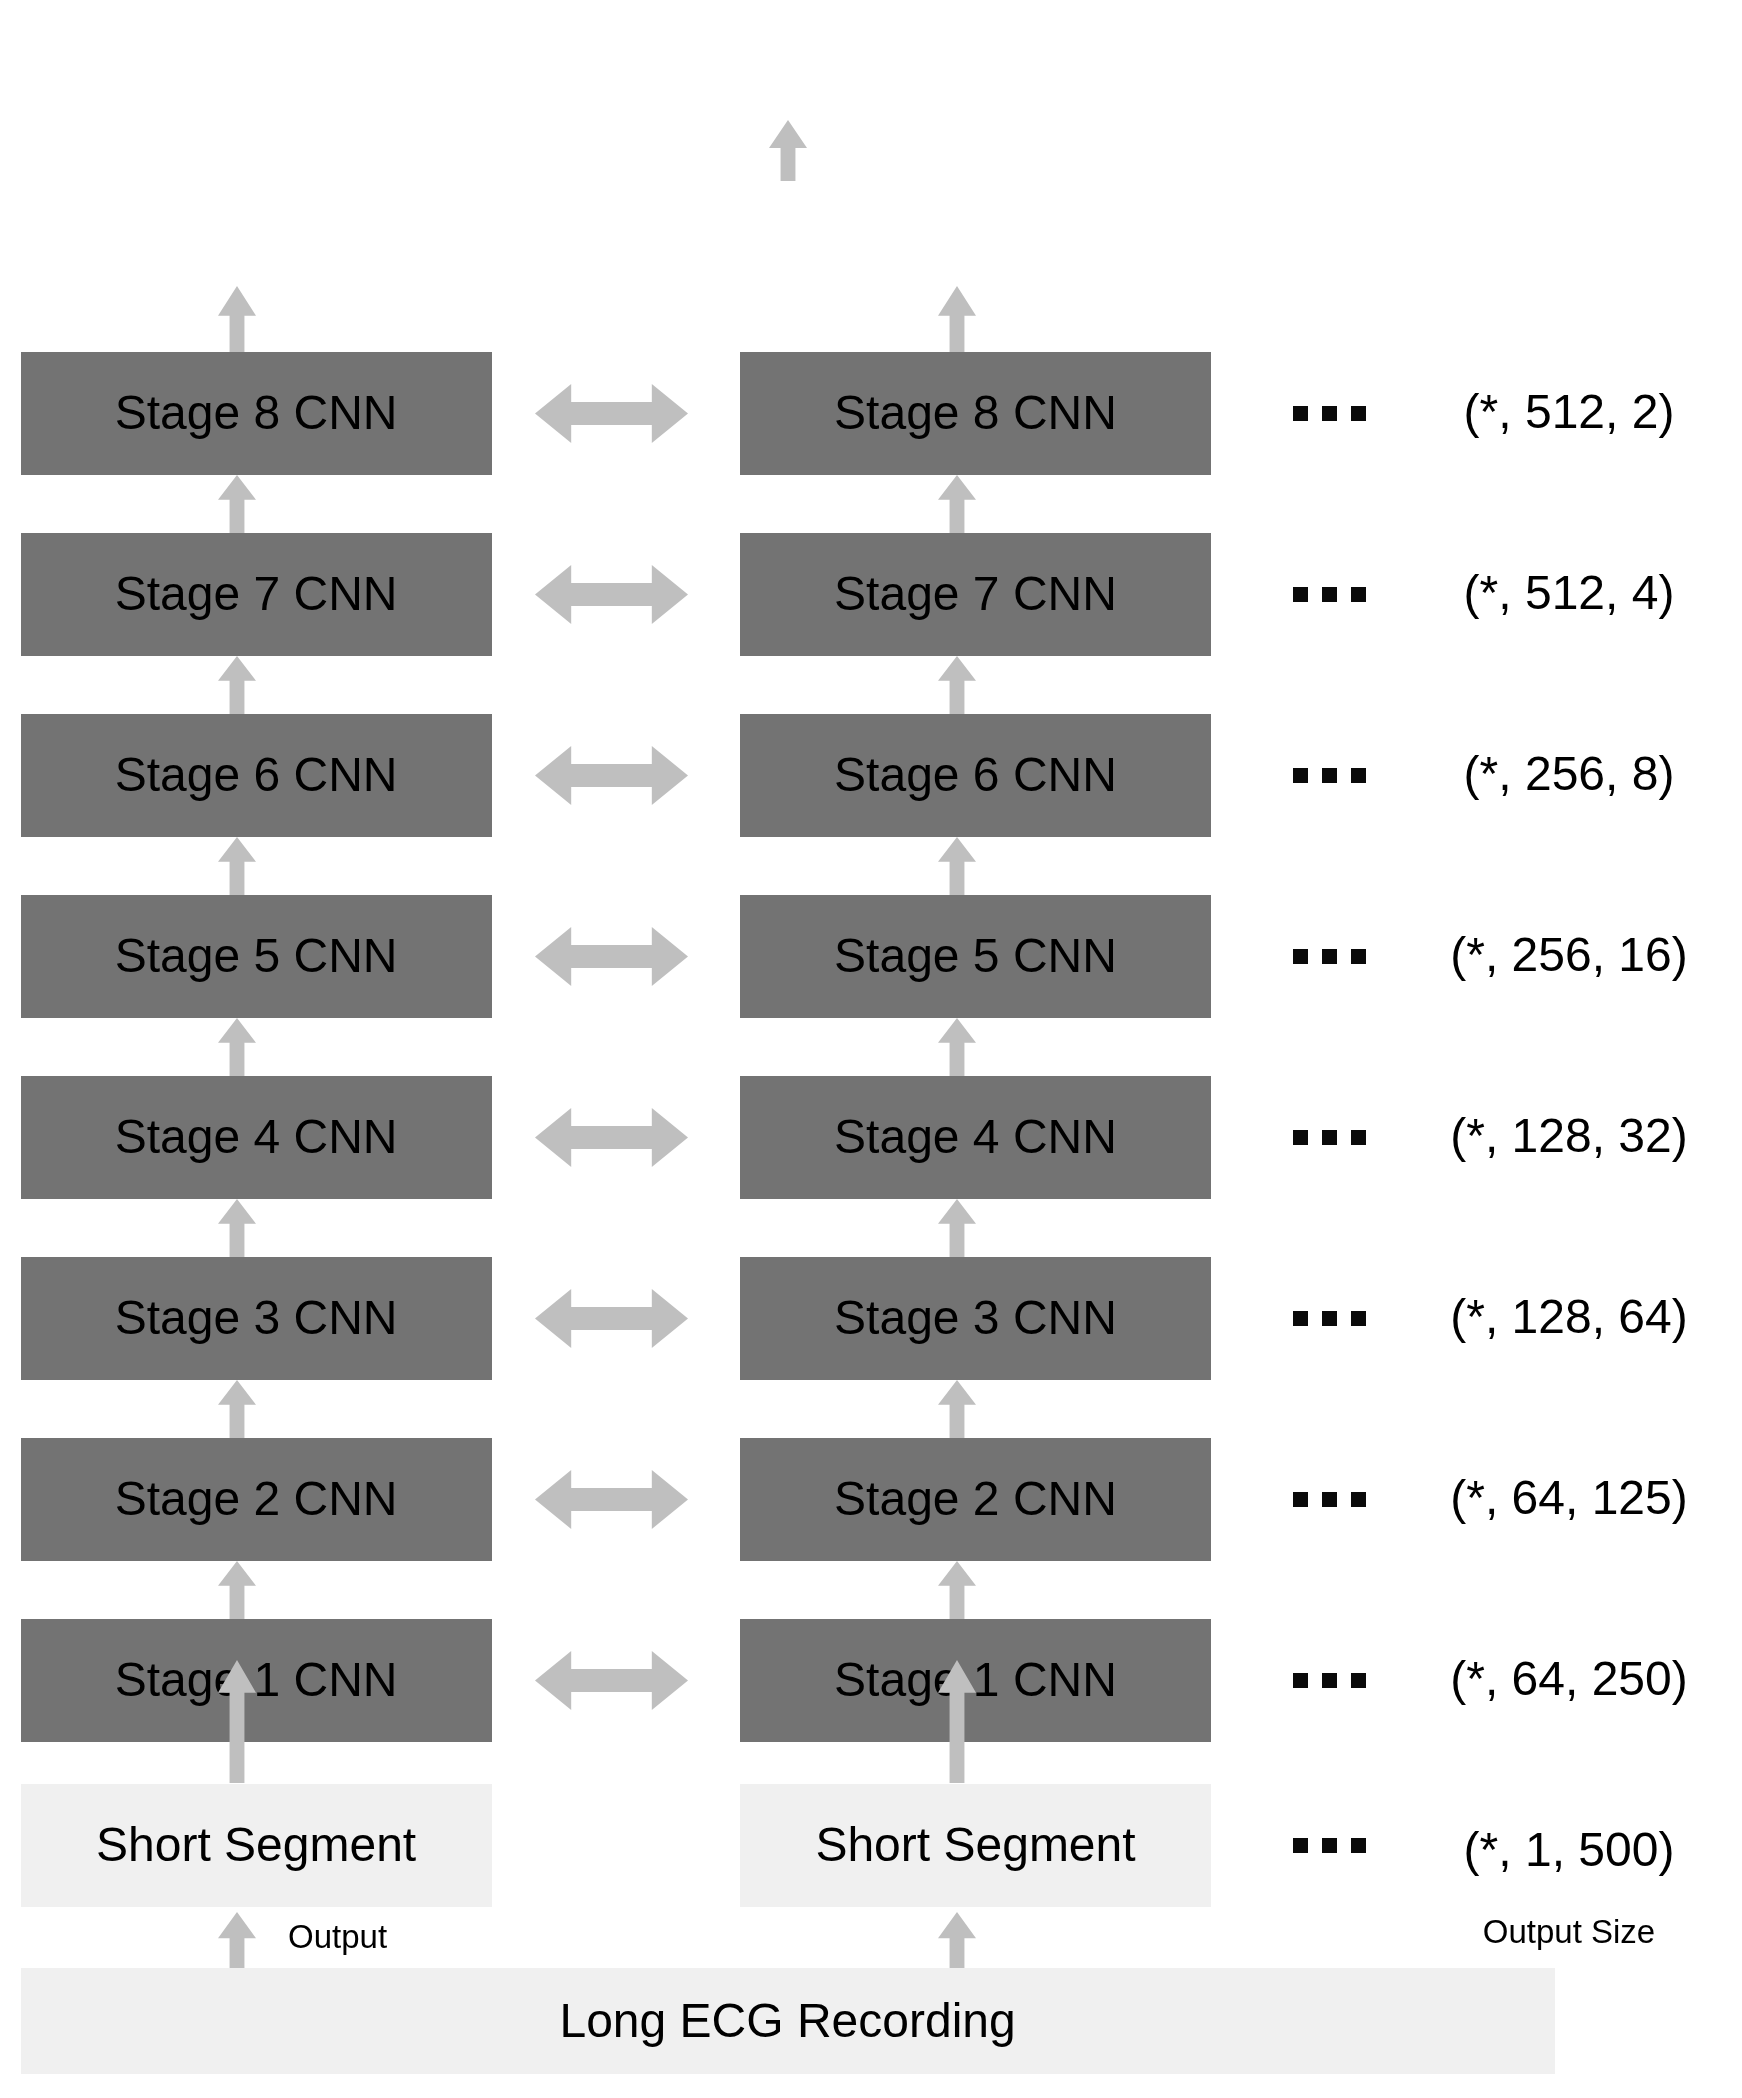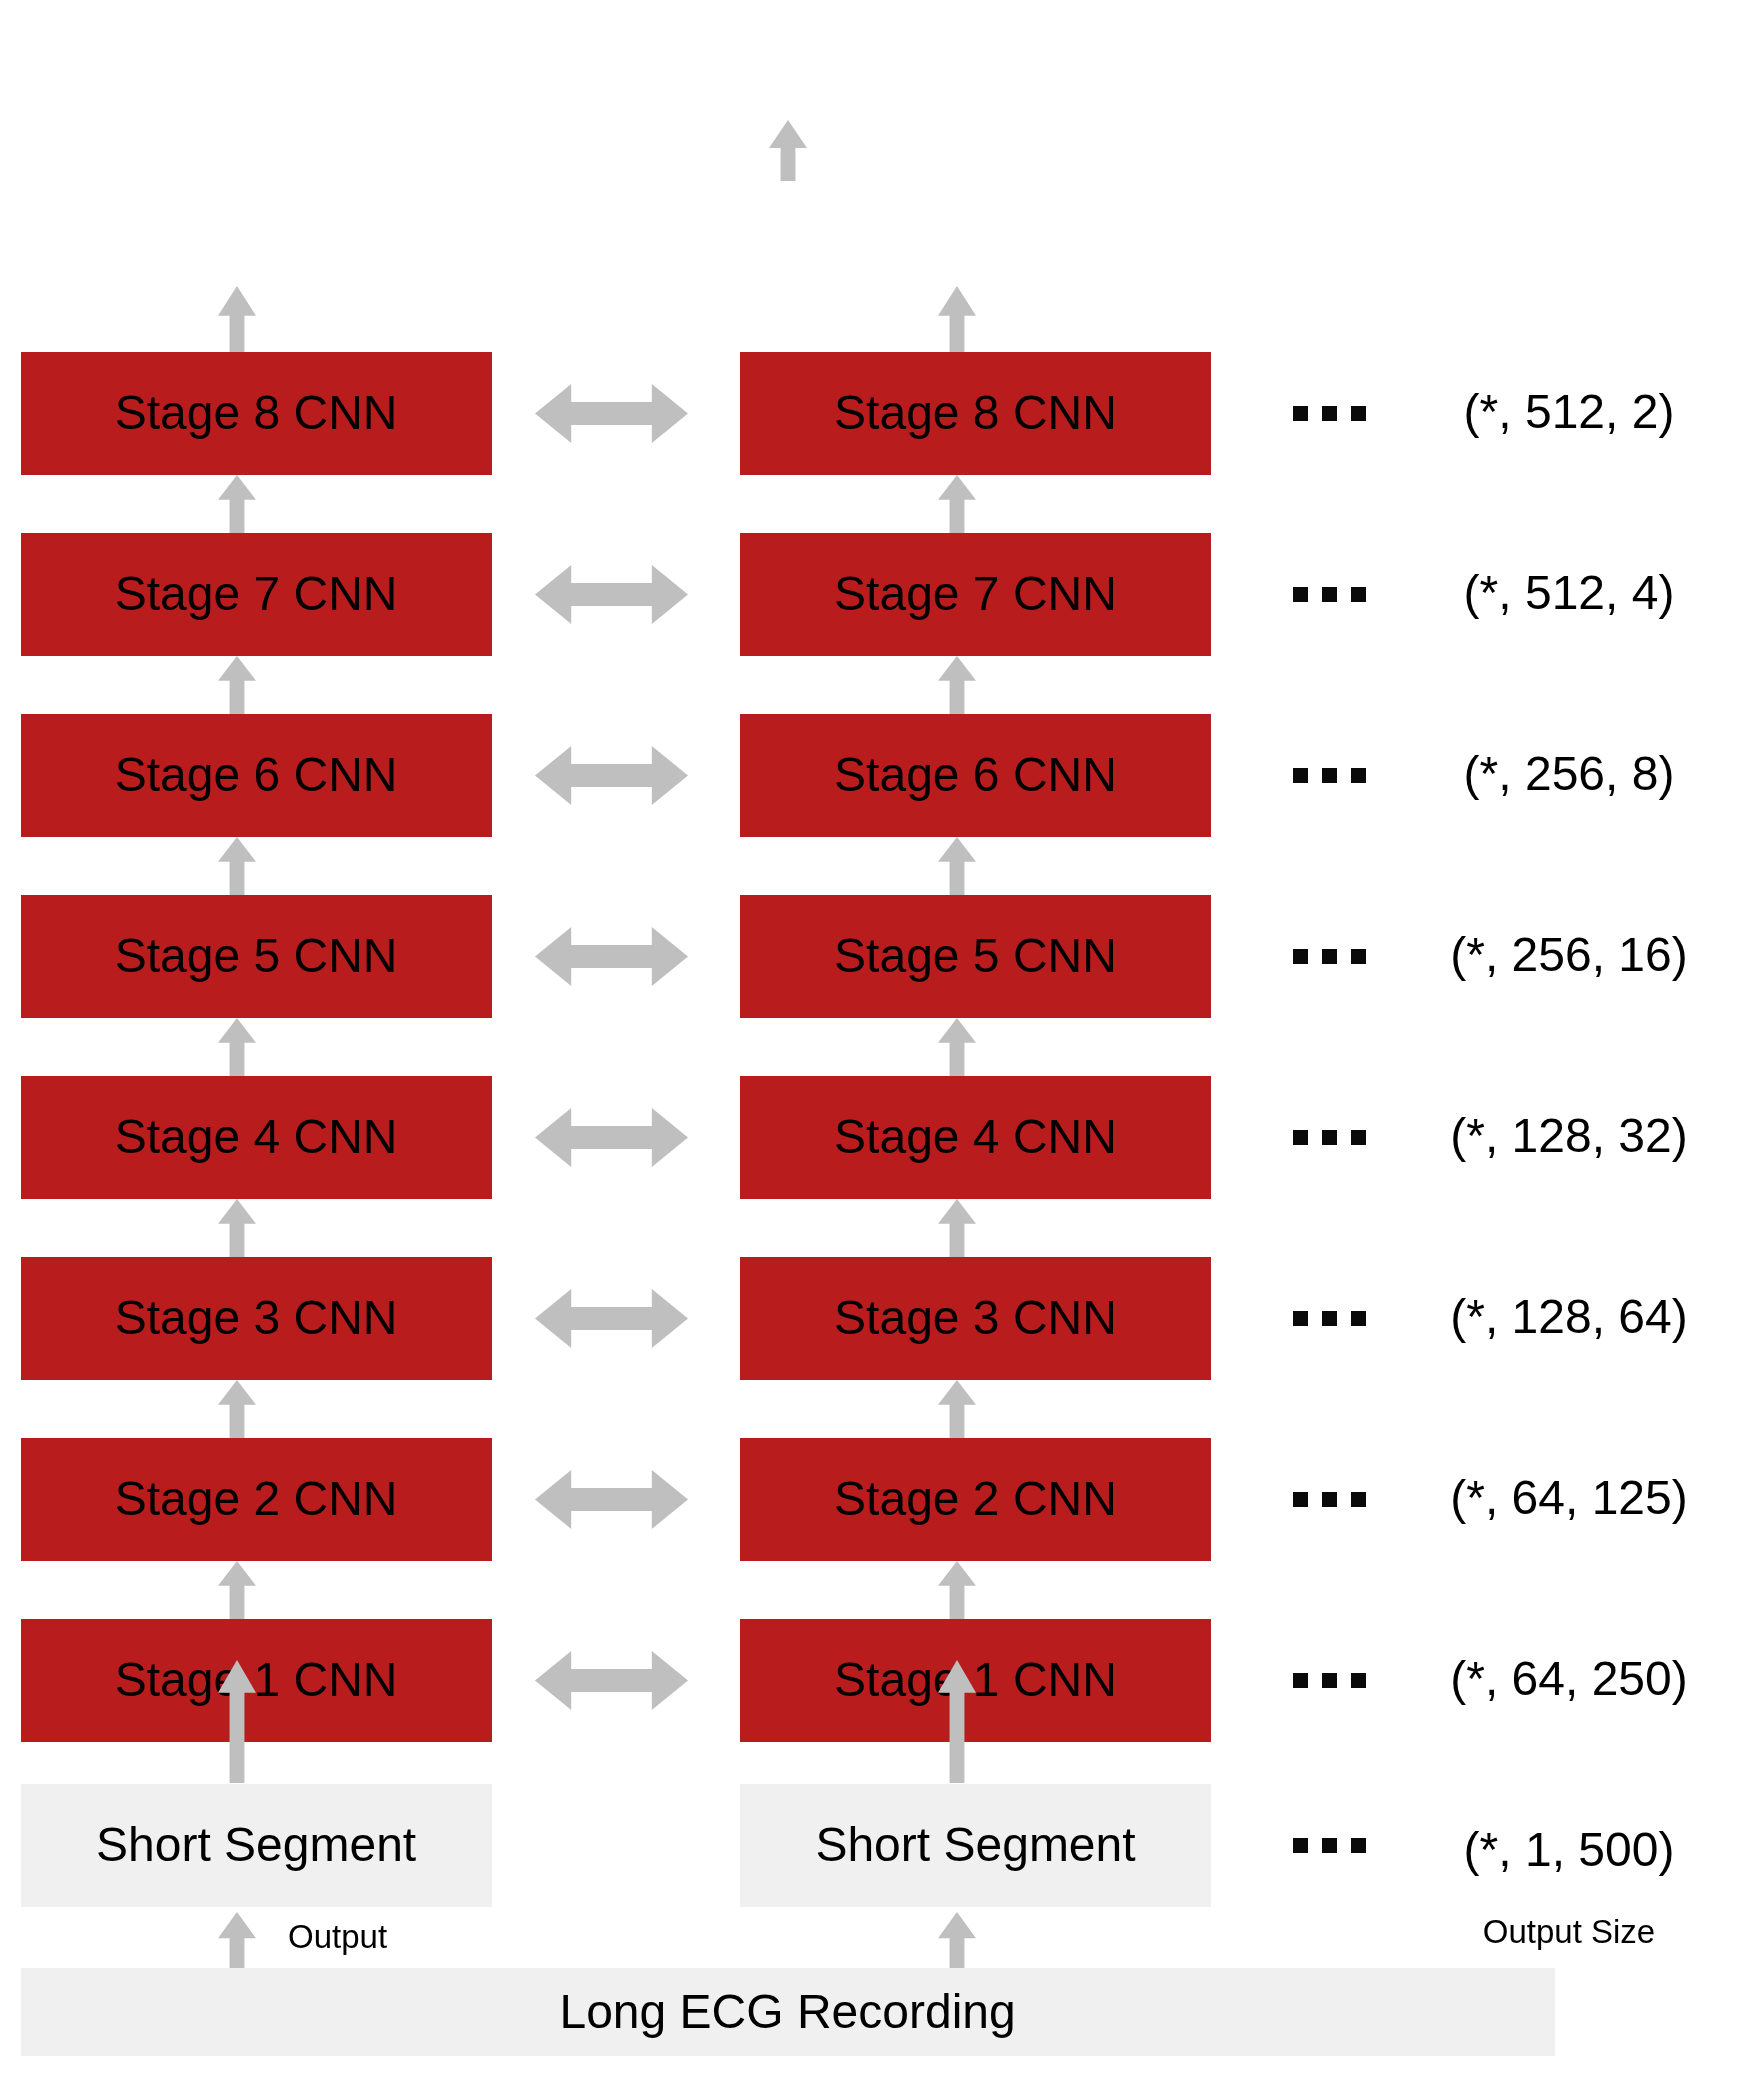--- a/index.html
+++ b/index.html
@@ -17,30 +17,30 @@
     left:434px;top:13px;width:703px;height:107px;
     background:#4d7fa1;font-size:51px;
   }
   .rnn{
     left:20.6px;top:181px;width:1534px;height:105px;
     background:#b3dbdb;font-size:51px;
   }
 
   
   .stage{
-    width:471px;height:123px;background:#b91c1c;font-size:48px;
+    width:471px;height:123px;background:#737373;font-size:48px;
   }
   .seg{
     width:471px;height:123px;background:#f0f0f0;font-size:48px;
   }
   .col1{left:20.6px;}
   .col2{left:740px;}
 
   .longrec{
-    left:20.6px;top:1968px;width:1534px;height:88px;
+    left:20.6px;top:1968px;width:1534px;height:106px;
     background:#f0f0f0;font-size:48px;
   }
 
   
   .uparrow{position:absolute;width:38px;}
   .uparrow svg{display:block;width:100%;height:100%;}
 
   
   .bidi{position:absolute;left:535px;width:153px;height:59px;}
   .bidi svg{display:block;width:100%;height:100%;}

